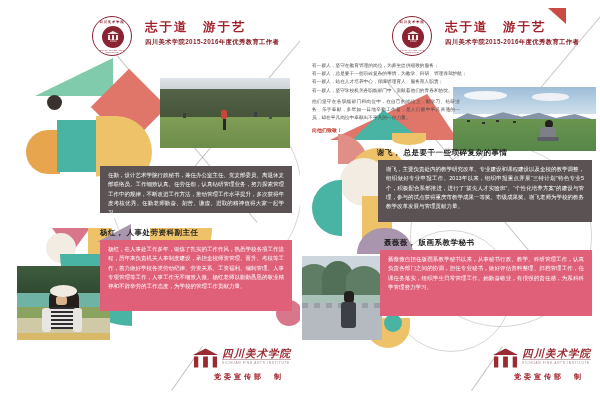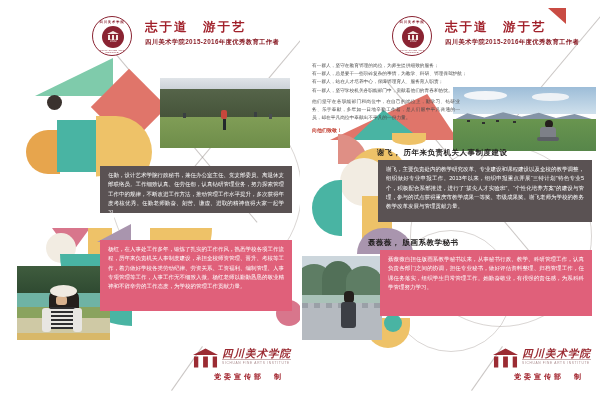--- a/index.html
+++ b/index.html
@@ -102,20 +102,21 @@
       <div style="left:0;top:56%;width:100%;height:44%;background:linear-gradient(#809d56,#6e8d4a)"></div>
       <div style="left:47%;top:46%;width:6px;height:9px;background:#c8473c;border-radius:2px"></div>
       <div style="left:48.5%;top:58%;width:3px;height:11px;background:#23282b"></div>
       <div style="left:18%;top:50%;width:3px;height:5px;background:#3a3f42"></div>
       <div style="left:72%;top:48%;width:3px;height:5px;background:#3a3f42"></div>
       <div style="left:84%;top:52%;width:3px;height:5px;background:#4a4f52"></div>
     </div>
 
     <div class="box gray" style="left:100px;top:166px;width:192px;height:47px">任勤，设计艺术学院行政秘书，兼任办公室主任、党支部委员、离退休支部联络员。工作细致认真、任劳任怨，认真钻研管理业务，努力探索管理工作中的规律，不断改进工作方法，推动管理工作水平提升，多次获得年度考核优秀。任勤老师勤奋、刻苦、谦虚、进取的精神值得大家一起学习。</div>
 
+    <div class="sec-h" style="left:100px;top:228px">杨红， 人事处劳资科副主任</div>
     <div class="box pink" style="left:100px;top:240px;width:192px;height:71px">杨红，在人事处工作多年，锻炼了扎实的工作作风，熟悉学校各项工作流程，历年来负责机关人事制度建设，承担全校师资管理、晋升、考核等工作，着力做好学校各类劳动纪律、劳资关系、工资福利、编制管理、人事专项管理等工作，人事工作无不细致入微。杨红老师以勤勤恳恳的敬业精神和不辞辛劳的工作态度，为学校的管理工作贡献力量。</div>
 
     <div class="photo" style="left:17px;top:266px;width:93px;height:74px">
       <div style="left:0;top:0;width:100%;height:36%;background:linear-gradient(#3f5c3e,#2f4a31)"></div>
       <div style="left:0;top:36%;width:100%;height:20%;background:#6fb3a4"></div>
       <div style="left:0;top:56%;width:100%;height:14%;background:#8aa35e"></div>
       <div style="left:0;top:70%;width:100%;height:20%;background:#cfc9a5"></div>
       <div style="left:0;top:90%;width:100%;height:10%;background:#d8b869"></div>
       <div style="left:34%;top:32%;width:30px;height:30px;background:#241f1c;border-radius:8px"></div>
       <div style="left:42%;top:40%;width:11px;height:9px;background:#d9b28e;border-radius:3px"></div>
@@ -192,24 +193,24 @@
       <div style="left:0;top:50%;width:100%;height:50%;background:linear-gradient(#69954f,#57864a)"></div>
       <div style="left:10%;top:52%;width:3px;height:2px;background:#2f2f2f"></div>
       <div style="left:20%;top:54%;width:3px;height:2px;background:#2f2f2f"></div>
       <div style="left:30%;top:52%;width:3px;height:2px;background:#2f2f2f"></div>
       <div style="left:42%;top:53%;width:3px;height:2px;background:#2f2f2f"></div>
       <div style="left:64%;top:52%;width:8px;height:8px;background:#241f1c;border-radius:50%"></div>
       <div style="left:61%;top:62%;width:16px;height:12px;background:#7d8088;border-radius:3px"></div>
       <div style="left:59%;top:78%;width:22px;height:4px;background:#5c5f66;border-radius:2px"></div>
     </div>
 
-    <div class="sec-h" style="left:77px;top:148px">谢飞， 历年来负责机关人事制度建设</div>
+    <div class="sec-h" style="left:77px;top:148px">谢飞， 总是要干一些琐碎复杂的事情</div>
     <div class="box gray" style="left:78px;top:160px;width:214px;height:62px">谢飞，主要负责处内的教学研究改革、专业建设和课程建设以及全校的教学调整，组织做好专业申报工作。2013年以来，组织申报重点开展“三特计划”特色专业5个，积极配合系部推进，进行了“拔尖人才实验班”、“个性化培养方案”的建设与管理，参与的试点获得重庆市教学成果一等奖、市级成果奖。谢飞老师为学校的教务教学改革发展与管理贡献力量。</div>
 
-    <div class="sec-h" style="left:68px;top:238px">聂薇薇， 版画系教学秘书</div>
+    <div class="sec-h" style="left:84px;top:238px">聂薇薇， 版画系教学秘书</div>
     <div class="box pink" style="left:80px;top:250px;width:212px;height:66px">聂薇薇自担任版画系教学秘书以来，从事秘书行政、教学、科研管理工作，认真负责各部门之间的协调，担任专业秘书，做好评估资料整理、归档管理工作，任课任务落实，组织学生日常管理工作。她勤奋敬业，有很强的责任感，为系科科学管理努力学习。</div>
 
     <div class="photo" style="left:2px;top:256px;width:80px;height:84px">
       <div style="left:0;top:0;width:100%;height:20%;background:#ccd6dc"></div>
       <div style="left:-8%;top:10%;width:45%;height:38%;background:#5e7d64;border-radius:50% 50% 0 0"></div>
       <div style="left:25%;top:6%;width:40%;height:42%;background:#527058;border-radius:50% 50% 0 0"></div>
       <div style="left:55%;top:12%;width:45%;height:36%;background:#5e7d64;border-radius:50% 50% 0 0"></div>
       <div style="left:0;top:46%;width:100%;height:12%;background:#a9c2b8"></div>
       <div style="left:0;top:56%;width:100%;height:8%;background:repeating-linear-gradient(90deg,#9aa0a7 0 6px,#b5bac0 6px 12px)"></div>
       <div style="left:0;top:62%;width:100%;height:38%;background:#b5bac0"></div>

